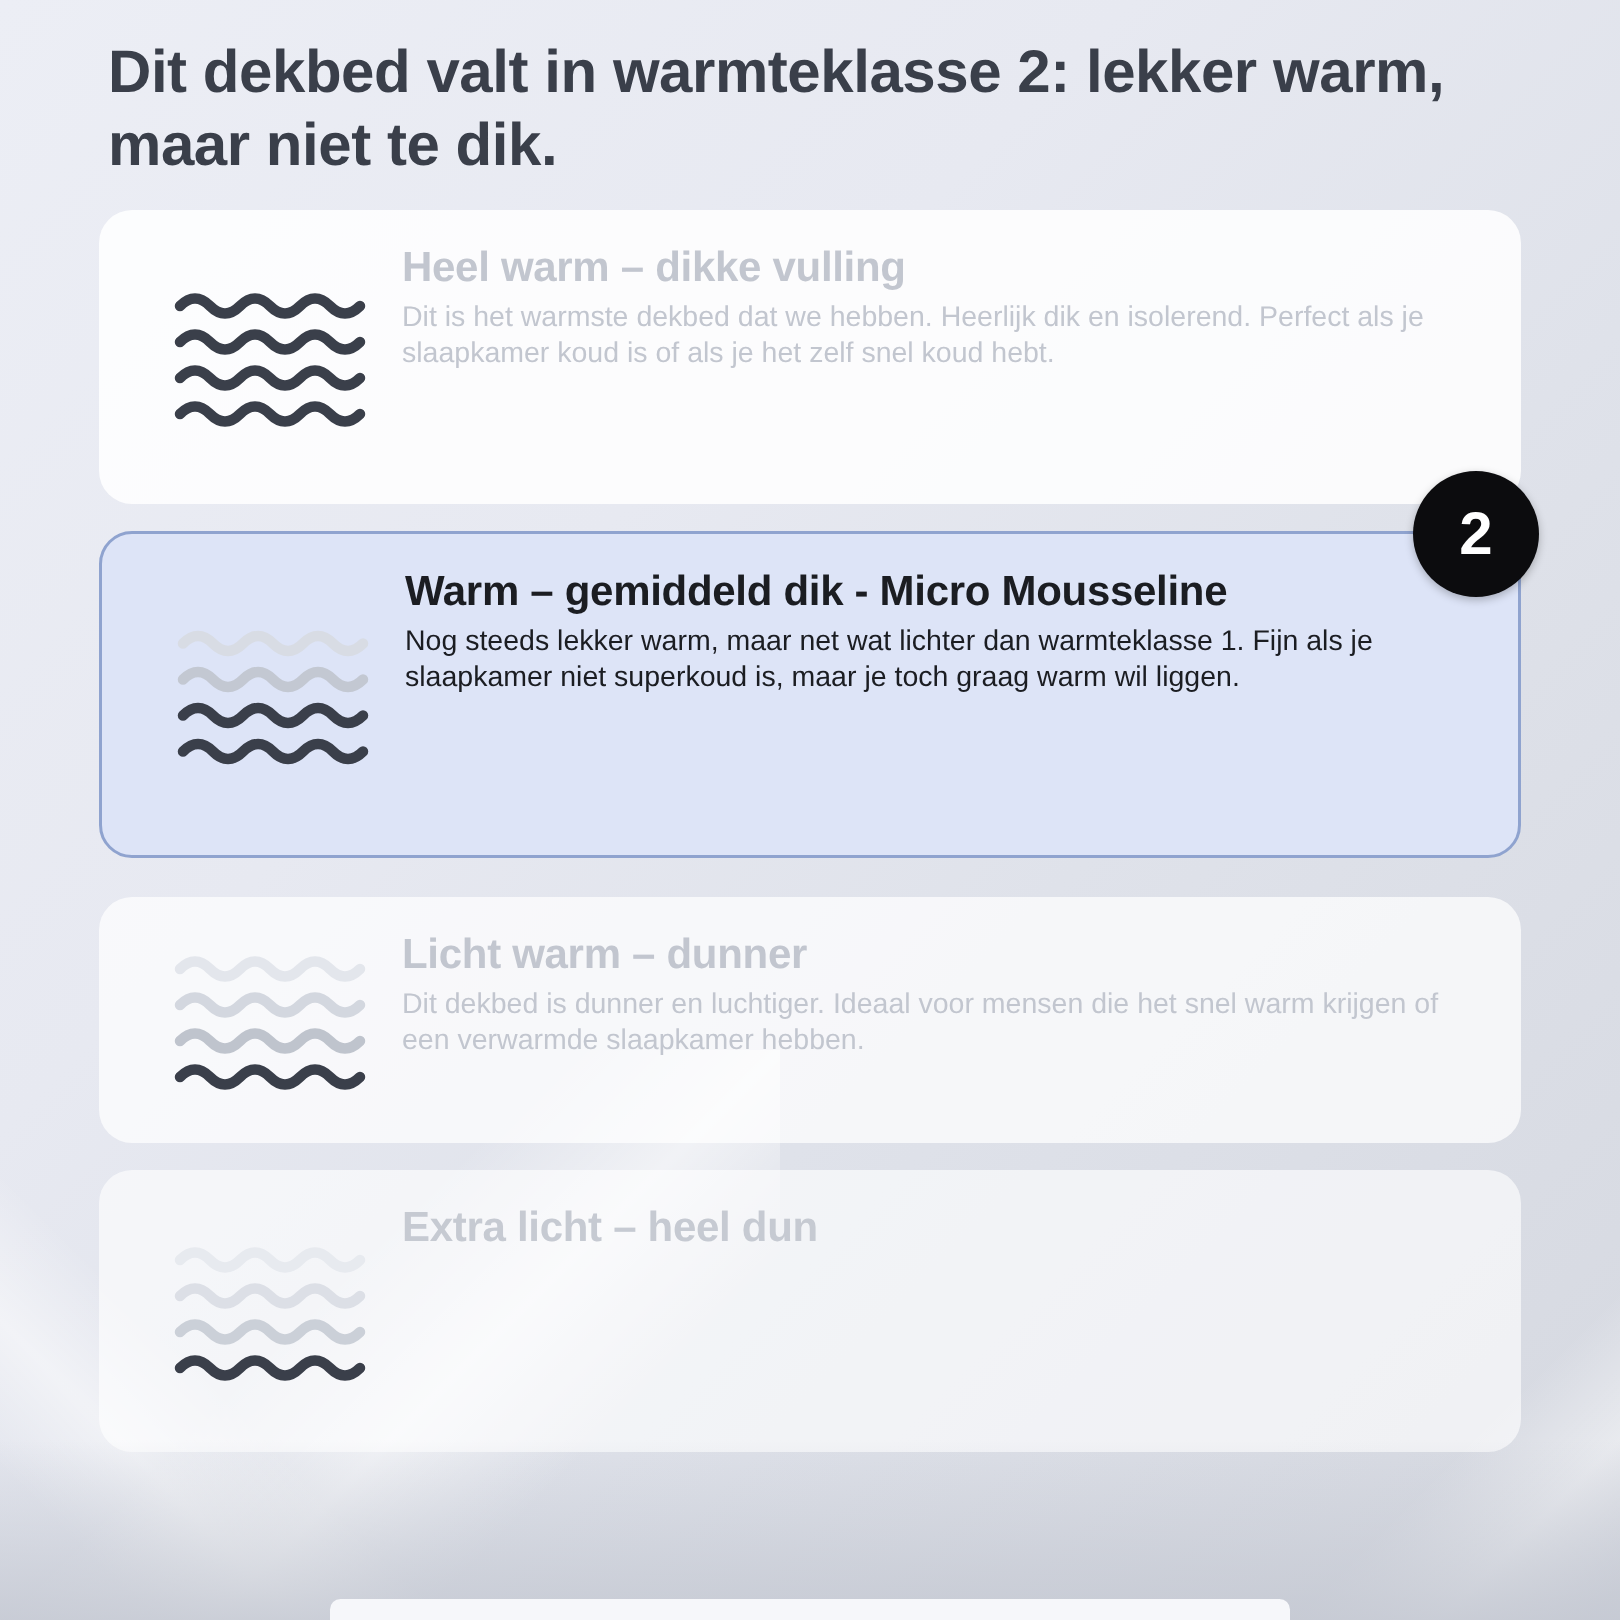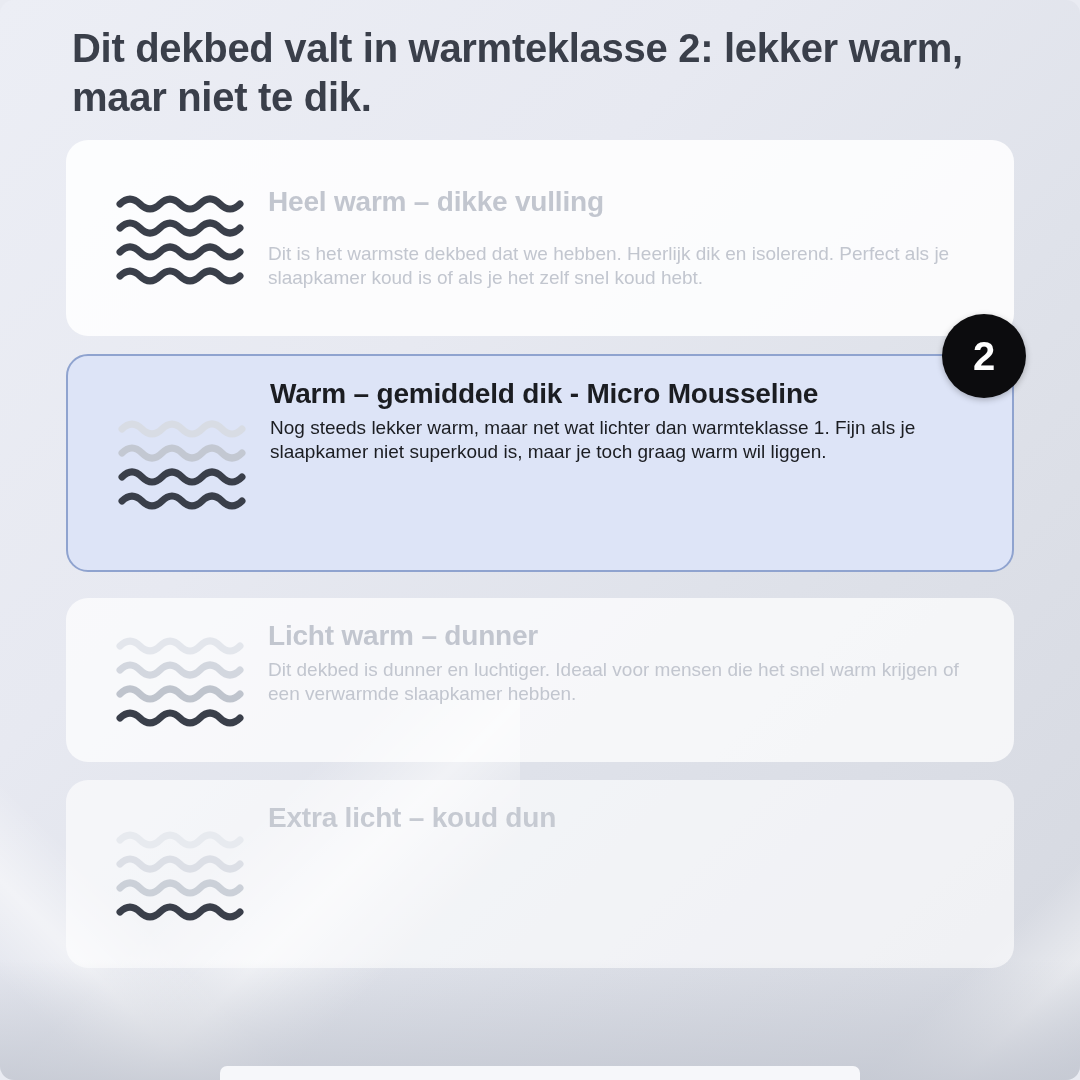--- a/index.html
+++ b/index.html
@@ -13,21 +13,20 @@
     background: #e9ebf2;
     overflow: hidden;
   }
   .page {
     position: relative;
     width: 1080px;
     height: 1080px;
     background:
       linear-gradient(135deg, #eceef5 0%, #e7e9f1 35%, #dfe2ea 60%, #d5d8e0 100%);
     overflow: hidden;
-    border-radius: 14px;
   }
   
   .sheen {
     position: absolute;
     pointer-events: none;
   }
   .sheen-a {
     left: -180px; top: 700px;
     width: 700px; height: 700px;
     background: linear-gradient(135deg, rgba(255,255,255,0.0) 40%, rgba(255,255,255,0.55) 50%, rgba(255,255,255,0.0) 60%);
@@ -122,21 +121,21 @@
     font-weight: bold;
     margin: 0 0 6px 0;
     letter-spacing: -0.2px;
   }
   .card-desc {
     font-size: 19px;
     line-height: 1.28;
     margin: 0;
   }
 
-  .c1 .card-title, .c1 .card-desc { color: #c2c6cf; margin-top: 24px; }
+  .c1 .card-title, .c1 .card-desc { color: #c2c6cf; }
   .c3 .card-title, .c3 .card-desc { color: #c2c6cf; }
   .c4 .card-title, .c4 .card-desc { color: #c6cad2; }
   .c2 .card-title { color: #1b1d22; }
   .c2 .card-desc  { color: #1b1d22; }
 
   .badge {
     position: absolute;
     top: -42px;
     right: -14px;
     width: 84px;
@@ -222,21 +221,21 @@
         <svg class="wave-svg" width="134" height="98" viewBox="0 0 134 98" aria-hidden="true">
           <g fill="none" stroke-width="7" stroke-linecap="round">
             <path d="M6 14 q10 -10 20 0 t20 0 t20 0 t20 0 t20 0 t20 0" stroke="#e7eaef"></path>
             <path d="M6 38 q10 -10 20 0 t20 0 t20 0 t20 0 t20 0 t20 0" stroke="#dcdfe6"></path>
             <path d="M6 62 q10 -10 20 0 t20 0 t20 0 t20 0 t20 0 t20 0" stroke="#cbd0d8"></path>
             <path d="M6 86 q10 -10 20 0 t20 0 t20 0 t20 0 t20 0 t20 0" stroke="#3a3f4a"></path>
           </g>
         </svg>
       </div>
       <div class="card-body">
-        <p class="card-title">Extra licht – koud dun</p>
+        <p class="card-title">Extra licht – heel dun</p>
       </div>
     </div>
 
   </div>
 
   <div class="bottom-fade"></div>
   <div class="bottom-bar"></div>
 </div>
 
 </body></html>

